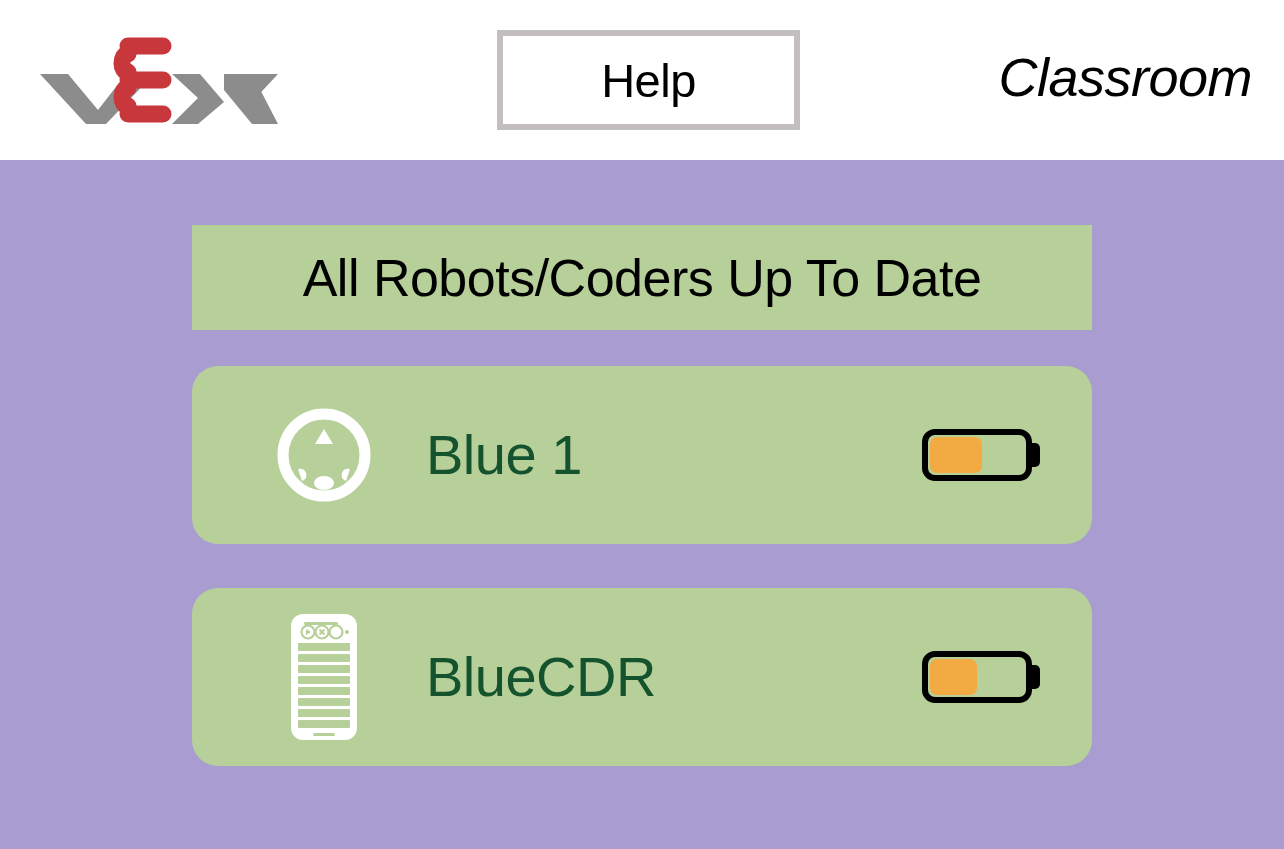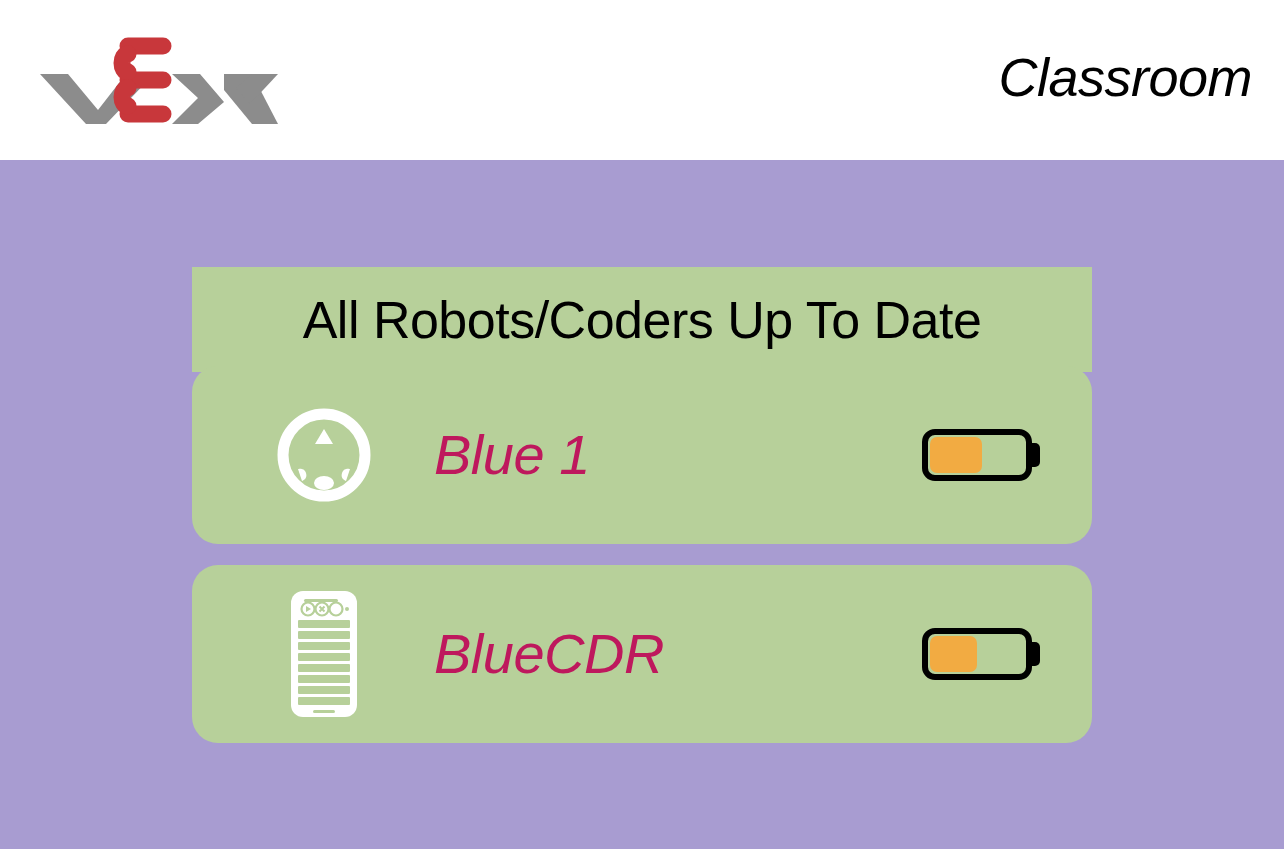--- a/index.html
+++ b/index.html
@@ -87,21 +87,20 @@
     position: absolute;
     left: 192px;
     top: 65px;
     width: 900px;
     height: 105px;
     background: #b7d09a;
     border-radius: 0;
     display: flex;
     align-items: center;
     justify-content: center;
-    margin-top: 42px;
   }
   .status-banner-text {
     font-size: 52px;
     color: #000000;
     line-height: 1;
     letter-spacing: -0.5px;
     white-space: nowrap;
   }
 
   
@@ -110,42 +109,41 @@
     left: 192px;
     width: 900px;
     height: 178px;
     background: #b7d09a;
     border-radius: 26px;
     display: flex;
     align-items: center;
     cursor: pointer;
   }
   .device-card.card-0 { top: 206px; }
-  .device-card.card-1 { top: 405px; }
+  .device-card.card-1 { top: 428px; }
 
   .device-icon-wrap {
     width: 148px;
     min-width: 148px;
     height: 178px;
     display: flex;
     align-items: center;
     justify-content: center;
     margin-left: 58px;
   }
   .device-icon-wrap svg { display: block; }
 
   .device-name {
     font-size: 56px;
-    color: #be185d;
+    color: #14532d;
     line-height: 1;
     letter-spacing: -0.5px;
     white-space: nowrap;
-    margin-left: 36px;
+    margin-left: 28px;
     flex: 1;
-    font-style: italic;
   }
 
   
   .battery {
     position: relative;
     width: 118px;
     min-width: 118px;
     height: 52px;
     margin-right: 52px;
   }
@@ -195,20 +193,23 @@
         <path d="M100,18 C92,18 92,36 100,36"></path>
         <path d="M100,52 C92,52 92,70 100,70"></path>
       </g>
 
       <polygon points="144,38 172,38 196,66 170,88 144,88 170,62" fill="#8c8c8c"></polygon>
       <polygon points="196,38 224,38 250,88 224,88 196,54" fill="#8c8c8c"></polygon>
       <polygon points="224,38 250,38 222,68 208,52" fill="#8c8c8c"></polygon>
     </svg>
   </div>
 
+  <div class="help-button">
+    <span class="help-button-label">Help</span>
+  </div>
 
   <div class="classroom-title">Classroom</div>
 
 </div>
 
 <div class="main">
 
   <div class="status-banner">
     <span class="status-banner-text">All Robots/Coders Up To Date</span>
   </div>

